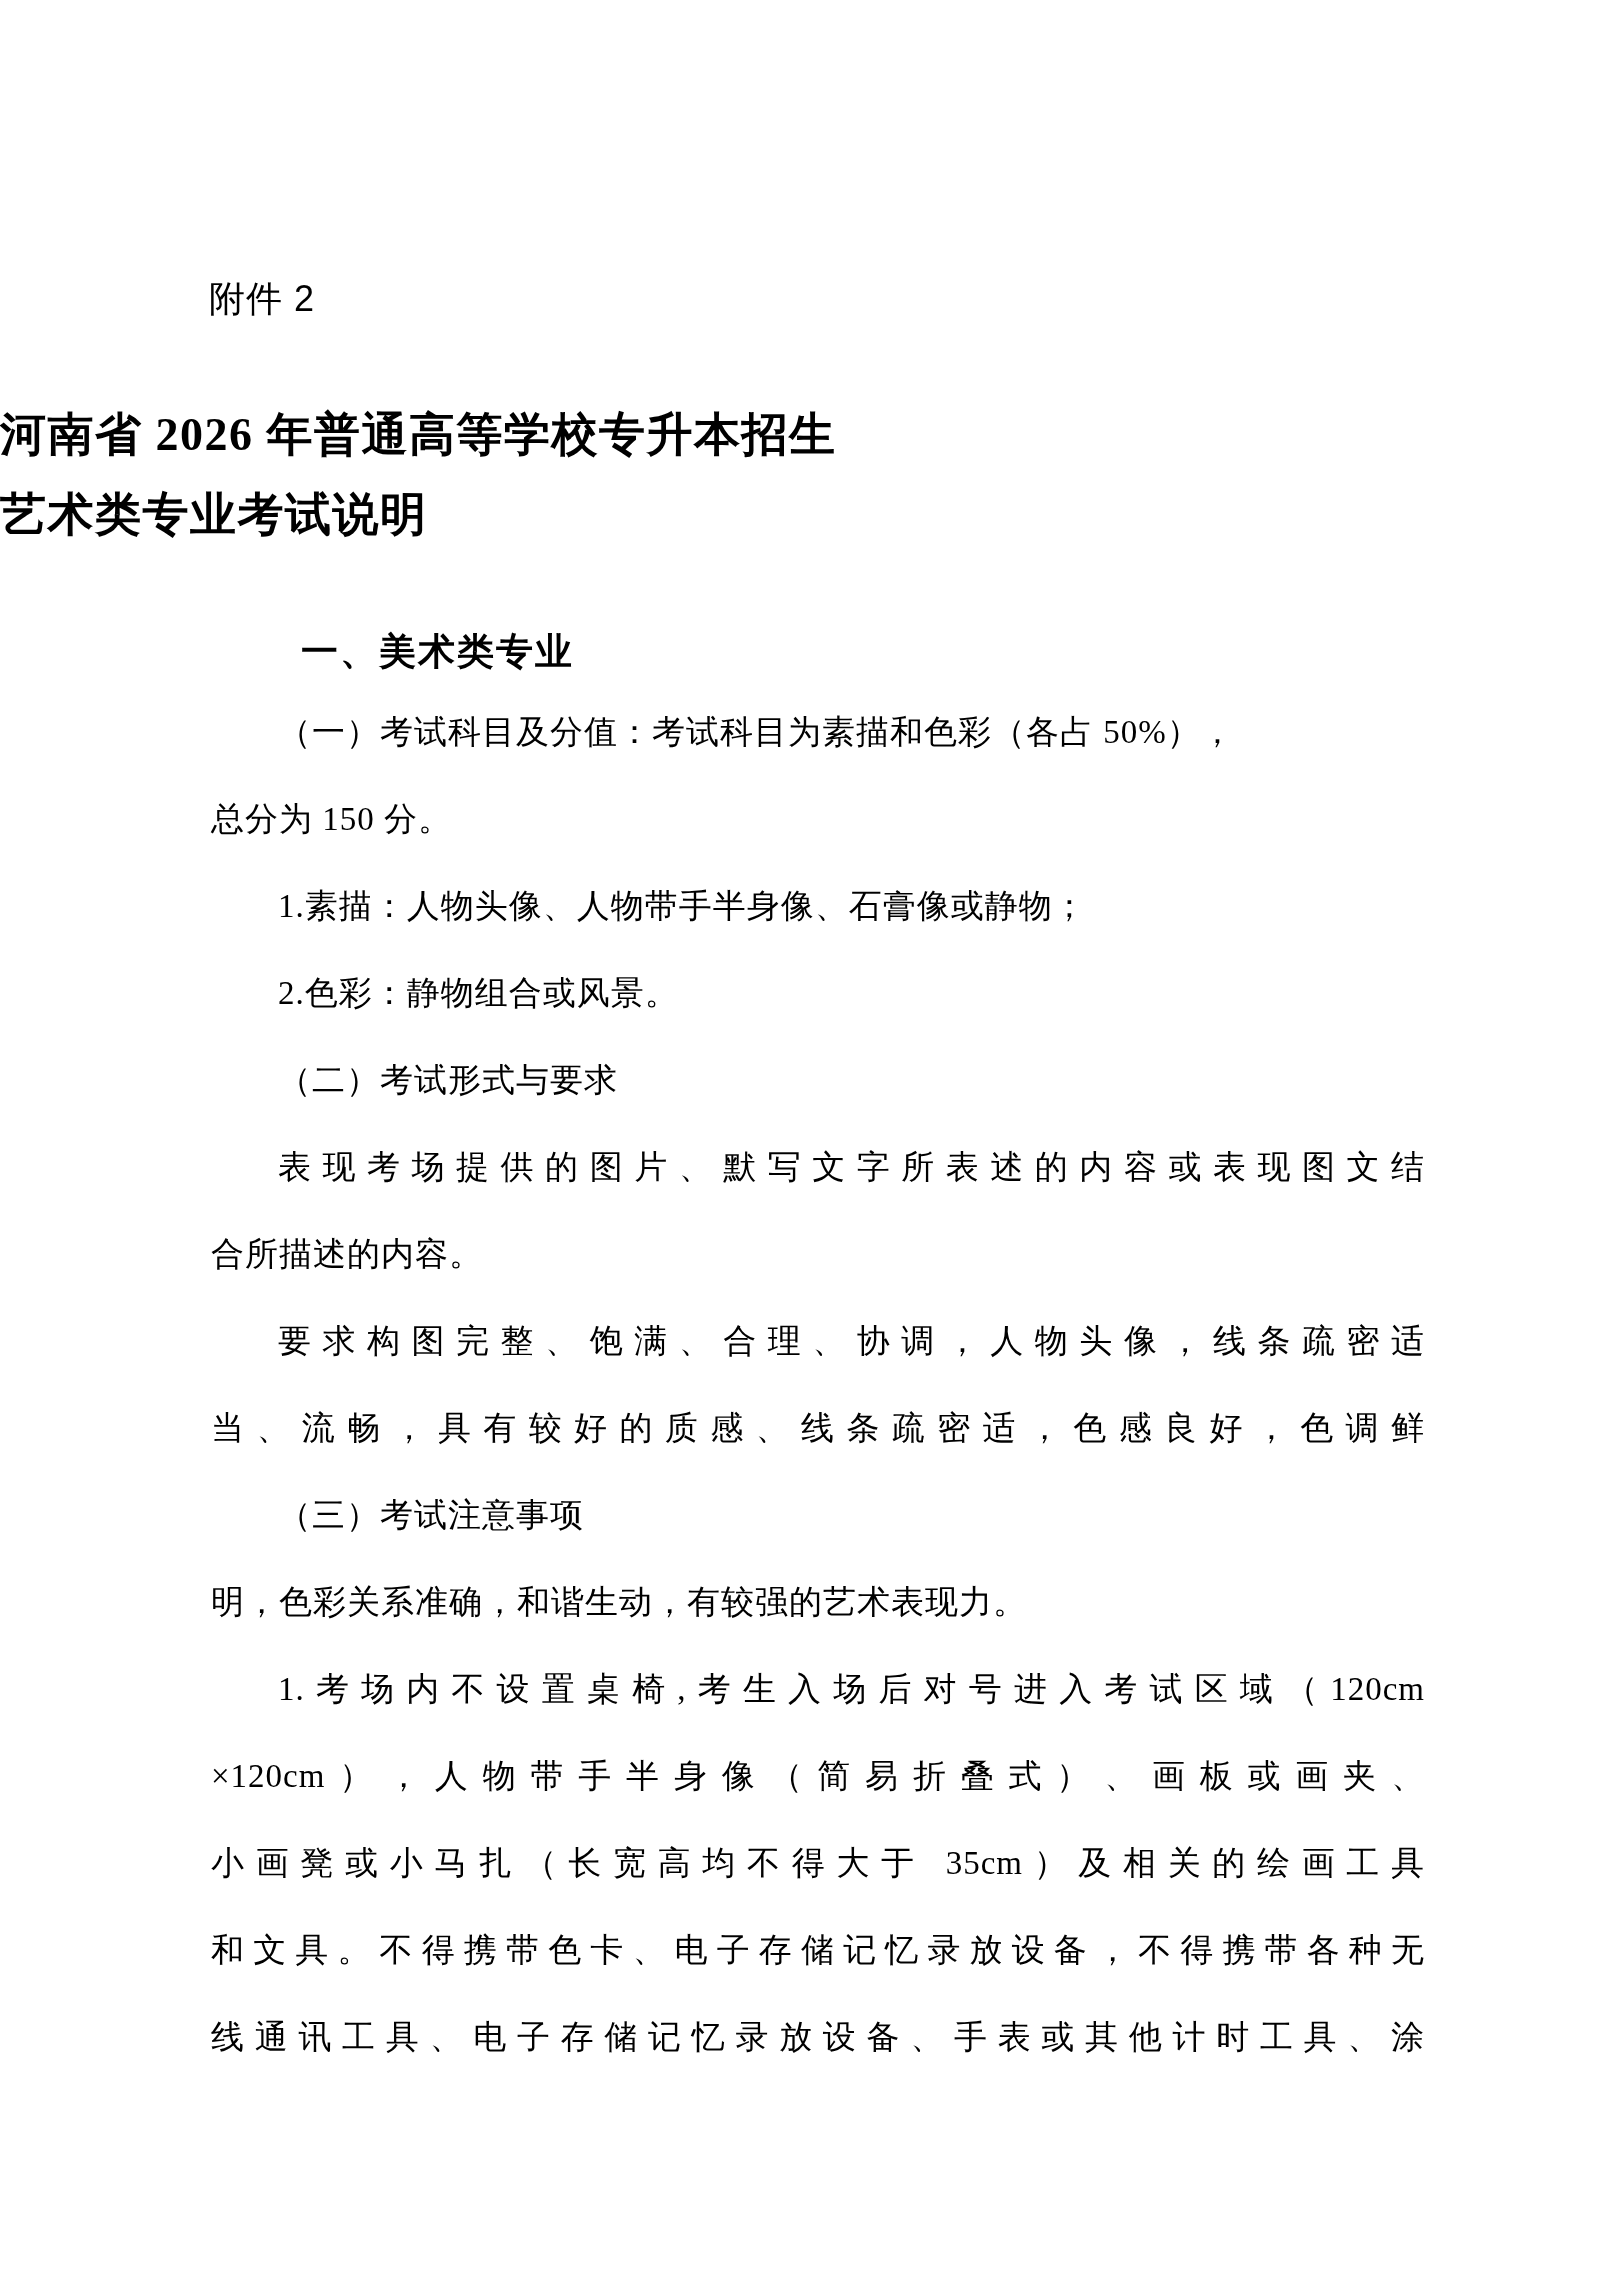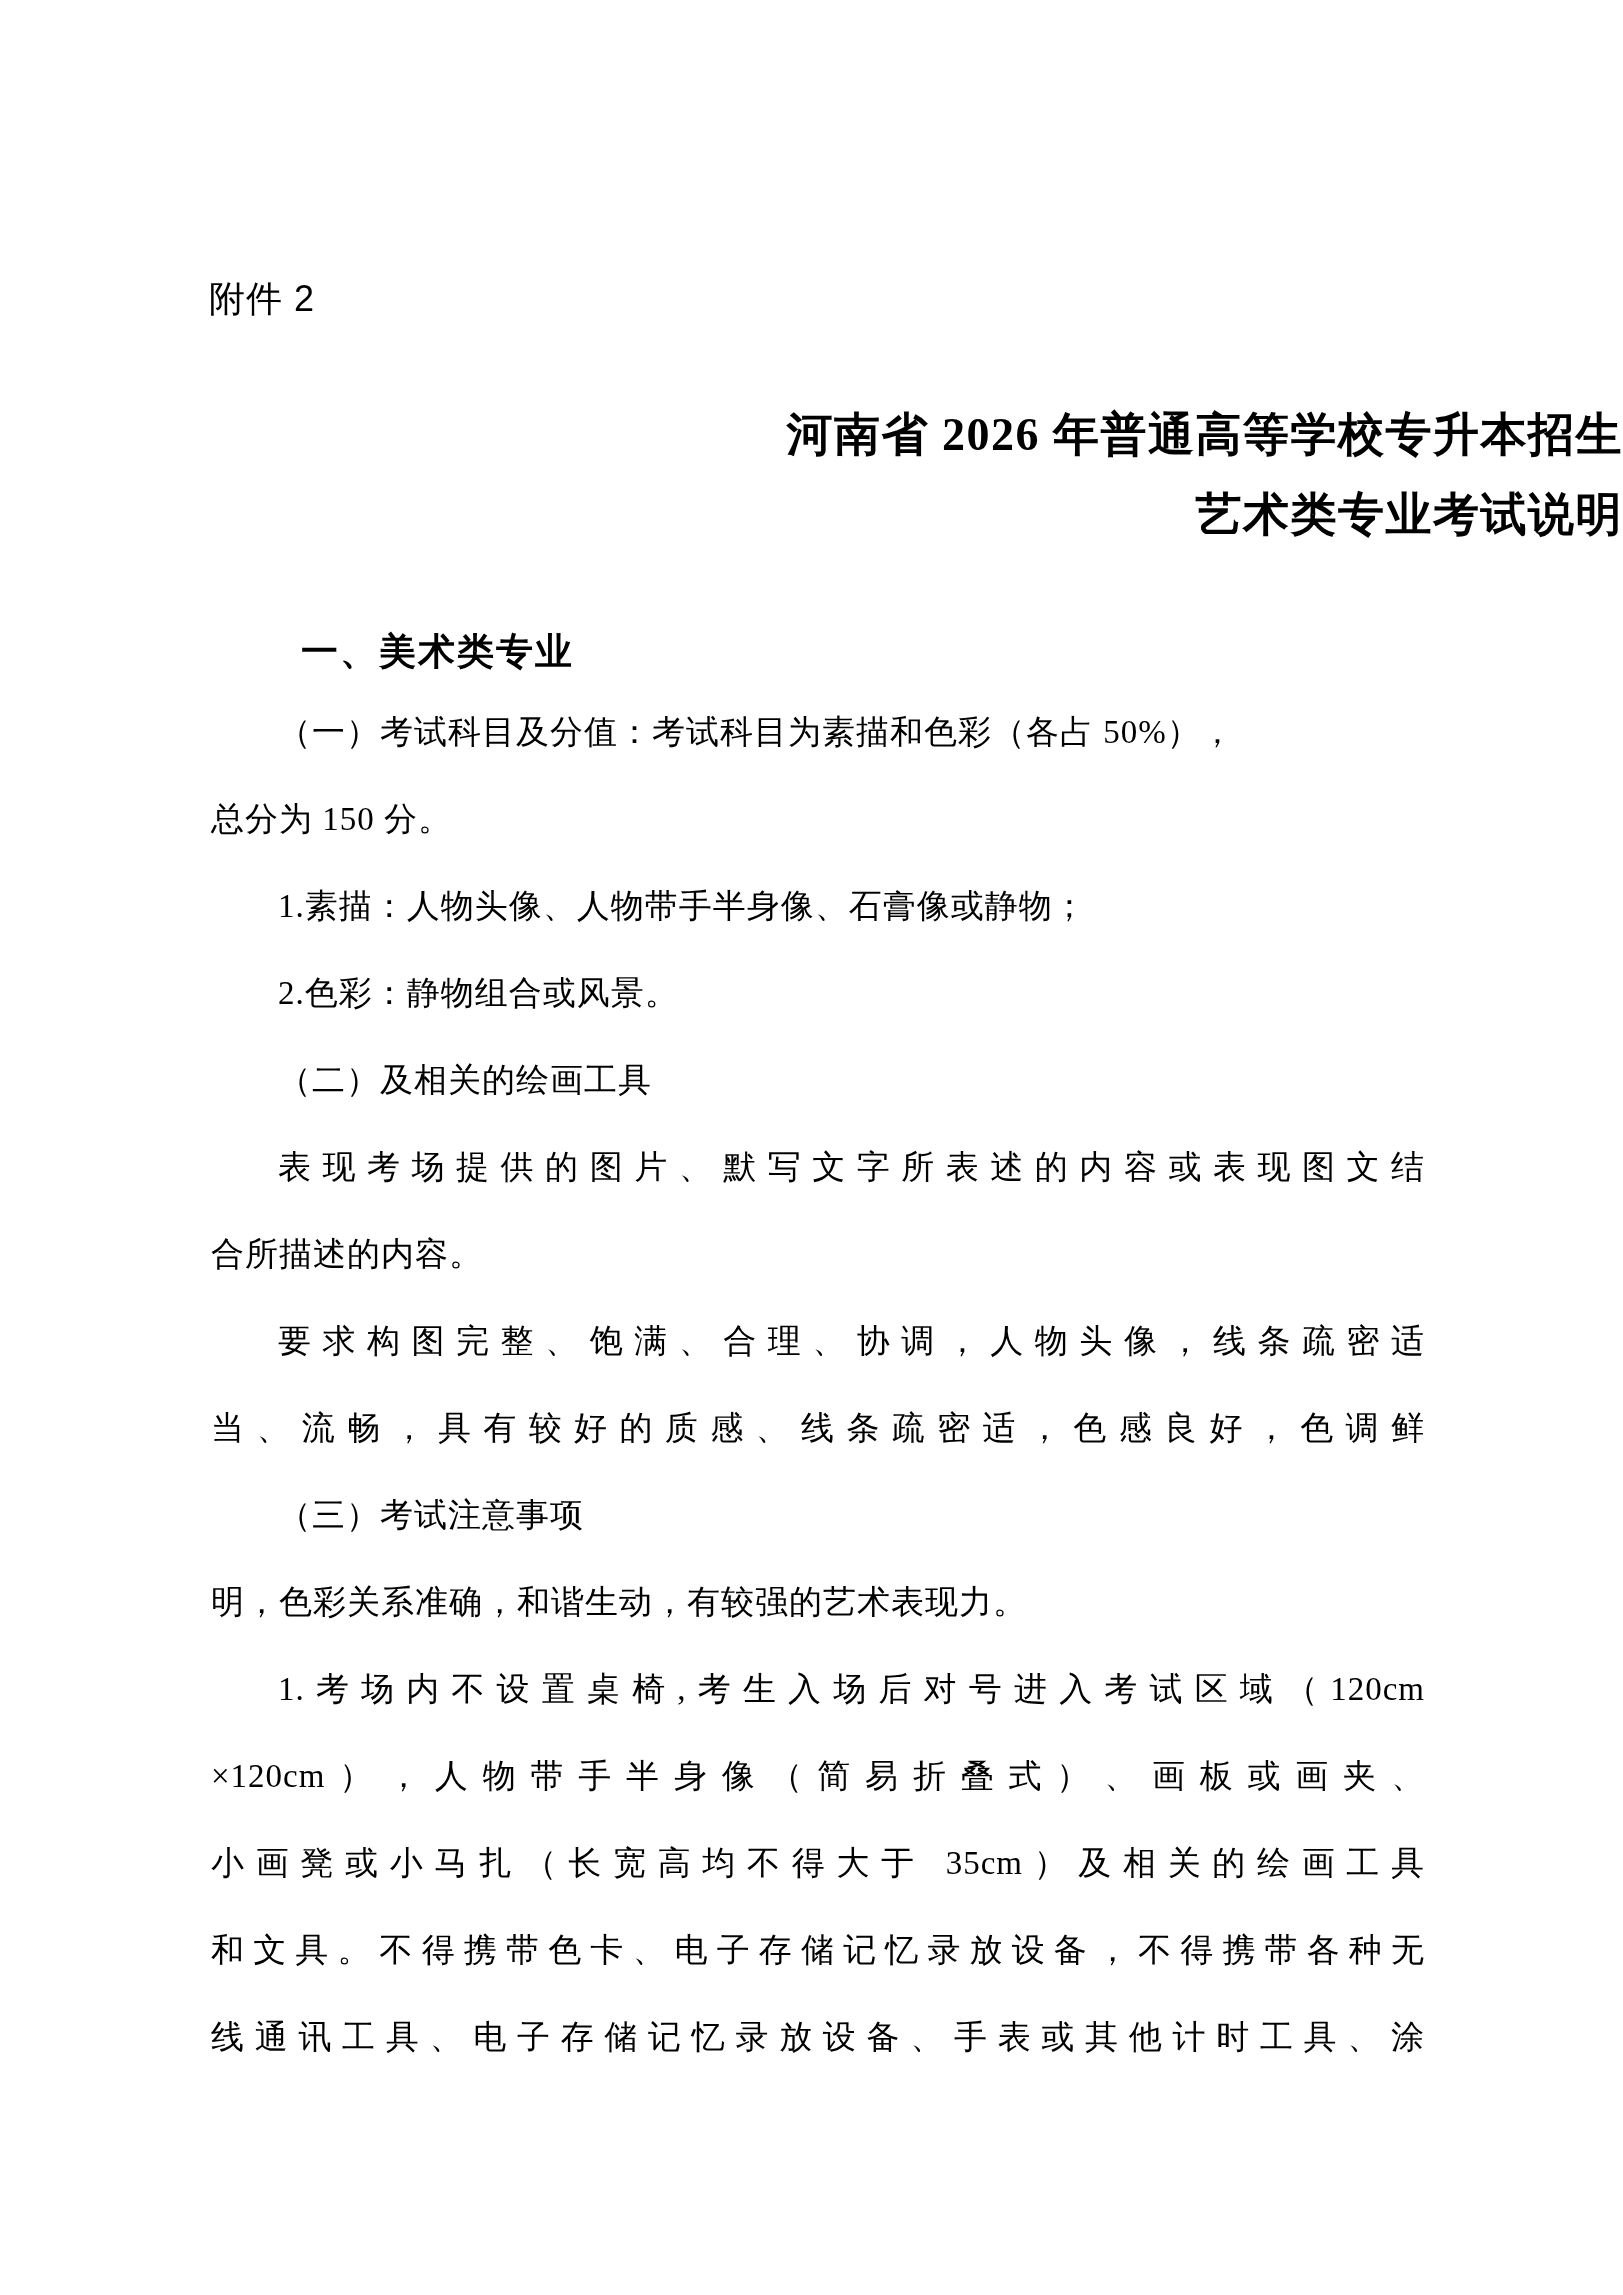--- a/index.html
+++ b/index.html
@@ -16,21 +16,21 @@
     position:absolute;
     left:209px;top:274px;
     font-size:36px;line-height:49px;
     font-family:"Liberation Sans","DejaVu Sans",sans-serif;
     font-weight:500;
     letter-spacing:1px;
   }
   .title-block{
     position:absolute;
     left:0;top:395px;width:1623px;
-    text-align:right;
+    text-align:left;
   }
   .title-line{
     font-size:46px;line-height:80px;
     font-weight:700;
     font-family:"Liberation Serif","DejaVu Serif",serif;
     letter-spacing:1.5px;
   }
   .section-heading{
     position:absolute;
     left:301px;top:631px;
@@ -72,21 +72,21 @@
     <div class="title-line">艺术类专业考试说明</div>
   </div>
 
   <div class="section-heading">一、美术类专业</div>
 
   <div class="body-block">
     <div class="line indent">（一）考试科目及分值：考试科目为素描和色彩（各占 50%），</div>
     <div class="line">总分为 150 分。</div>
     <div class="line indent">1.素描：人物头像、人物带手半身像、石膏像或静物；</div>
     <div class="line indent">2.色彩：静物组合或风景。</div>
-    <div class="line indent">（二）及相关的绘画工具</div>
+    <div class="line indent">（二）考试形式与要求</div>
     <div class="line fill indent">表现考场提供的图片、默写文字所表述的内容或表现图文结</div>
     <div class="line">合所描述的内容。</div>
     <div class="line fill indent">要求构图完整、饱满、合理、协调，人物头像，线条疏密适</div>
     <div class="line fill">当、流畅，具有较好的质感、线条疏密适，色感良好，色调鲜</div>
     <div class="line indent">（三）考试注意事项</div>
     <div class="line">明，色彩关系准确，和谐生动，有较强的艺术表现力。</div>
     <div class="line fill indent">1.考场内不设置桌椅,考生入场后对号进入考试区域（120cm</div>
     <div class="line fill">×120cm），人物带手半身像（简易折叠式）、画板或画夹、</div>
     <div class="line fill">小画凳或小马扎（长宽高均不得大于 35cm）及相关的绘画工具</div>
     <div class="line fill">和文具。不得携带色卡、电子存储记忆录放设备，不得携带各种无</div>

